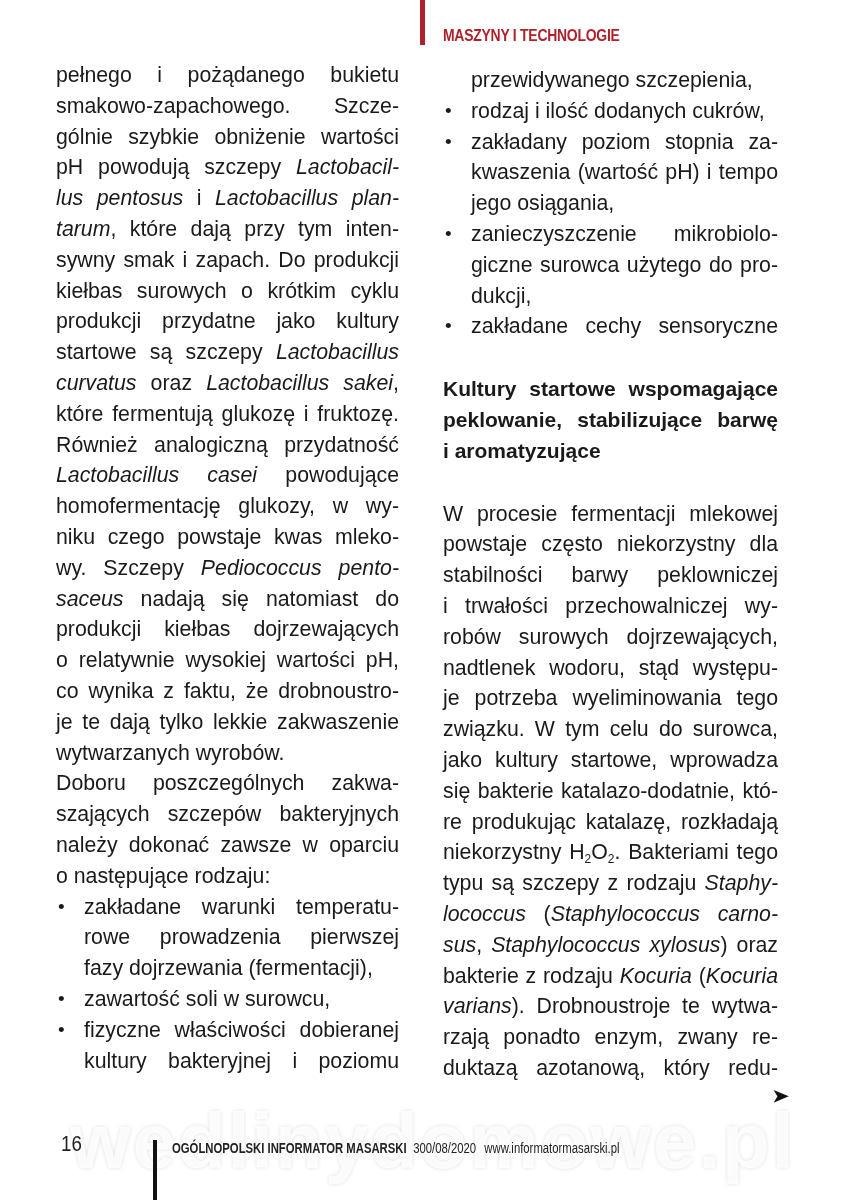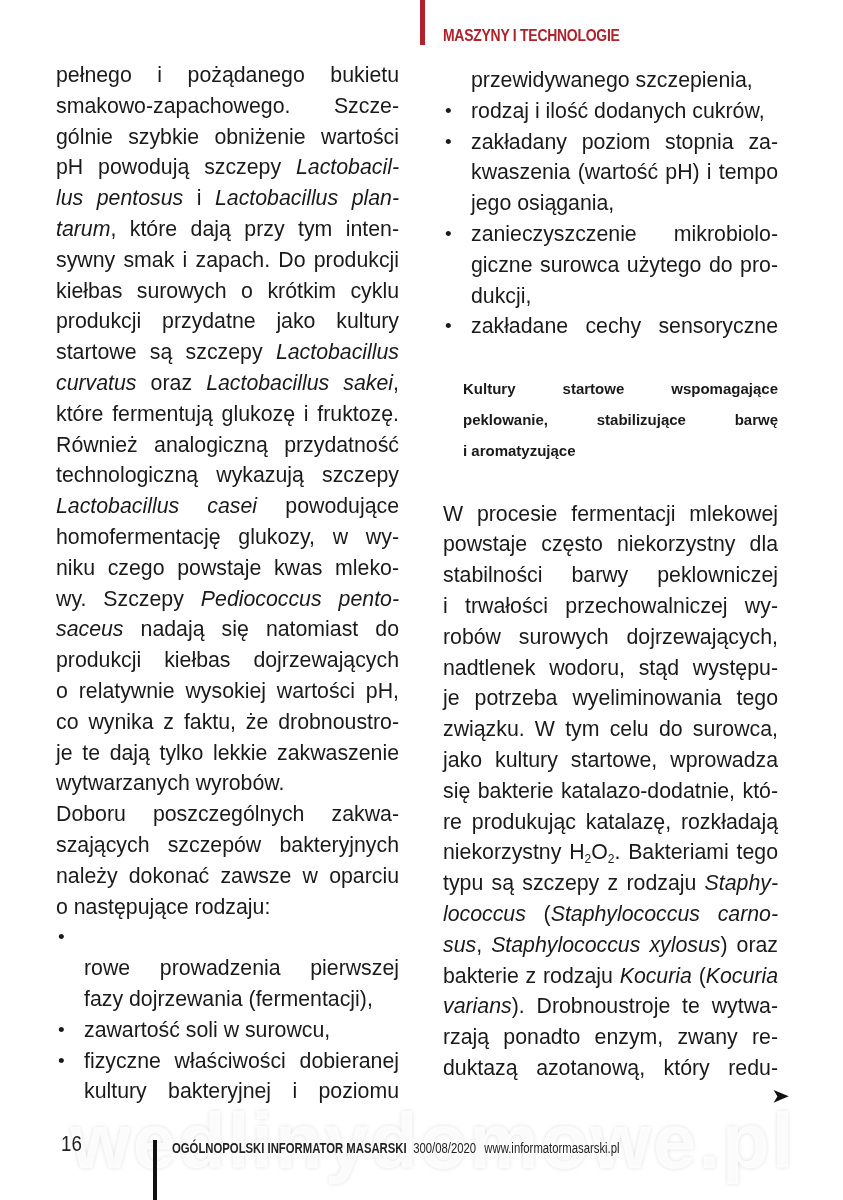--- a/index.html
+++ b/index.html
@@ -13,21 +13,21 @@
   .col-left { left: 56px; width: 343px; }
   .col-right { left: 443px; width: 335px; top: 65px; }
 
   .line { display: block; white-space: nowrap; text-align: justify; text-align-last: justify; height: 30.8px; }
   .line.last { text-align-last: left; }
   i { }
 
   .bullet-line { position: relative; padding-left: 28px; }
   .bullet { position: absolute; left: 2px; top: 0; font-size: 19px; }
 
-  .heading { font-weight: bold; font-size: 15px; line-height: 30.8px; margin-left: 20px; }
+  .heading { font-weight: bold; font-size: 21px; line-height: 30.8px; }
   .gap-md { height: 32px; }
 
   sub { font-size: 12px; vertical-align: -4px; line-height: 0; }
 
   .continue-arrow { position: absolute; left: 773px; top: 1085px; font-size: 18px; font-weight: bold; color: #111; transform: scaleX(1.1); }
 
   .watermark { position: absolute; left: 70px; top: 1096px; font-family: "Liberation Sans", sans-serif; font-weight: bold; font-size: 78px; letter-spacing: 2px; color: rgba(255,255,255,0.85); text-shadow: 0 0 4px rgba(0,0,0,0.12); white-space: nowrap; pointer-events: none; }
 
   .page-number { position: absolute; left: 61px; top: 1131px; font-size: 22px; color: #222; transform: scaleX(0.85); transform-origin: left center; }
   .footer-bar { position: absolute; left: 153px; top: 1140px; width: 4px; height: 60px; background: #111; }
@@ -49,39 +49,38 @@
   <span class="line"><span>pH powodują szczepy </span><i>Lactobacil-</i></span>
   <span class="line"><i>lus pentosus</i><span> i </span><i>Lactobacillus plan-</i></span>
   <span class="line"><i>tarum</i><span>, które dają przy tym inten-</span></span>
   <span class="line">sywny smak i zapach. Do produkcji</span>
   <span class="line">kiełbas surowych o krótkim cyklu</span>
   <span class="line">produkcji przydatne jako kultury</span>
   <span class="line"><span>startowe są szczepy </span><i>Lactobacillus</i></span>
   <span class="line"><i>curvatus</i><span> oraz </span><i>Lactobacillus sakei</i><span>,</span></span>
   <span class="line">które fermentują glukozę i fruktozę.</span>
   <span class="line">Również analogiczną przydatność</span>
-  <span class="line">technologiczną wykazują szczepy</span>
   <span class="line"><i>Lactobacillus casei</i><span> powodujące</span></span>
   <span class="line">homofermentację glukozy, w wy-</span>
   <span class="line">niku czego powstaje kwas mleko-</span>
   <span class="line"><span>wy. Szczepy </span><i>Pediococcus pento-</i></span>
   <span class="line"><i>saceus</i><span> nadają się natomiast do</span></span>
   <span class="line">produkcji kiełbas dojrzewających</span>
   <span class="line">o relatywnie wysokiej wartości pH,</span>
   <span class="line">co wynika z faktu, że drobnoustro-</span>
   <span class="line">je te dają tylko lekkie zakwaszenie</span>
   <span class="line last">wytwarzanych wyrobów.</span>
   <span class="line">Doboru poszczególnych zakwa-</span>
   <span class="line">szających szczepów bakteryjnych</span>
   <span class="line">należy dokonać zawsze w oparciu</span>
   <span class="line last">o następujące rodzaju:</span>
 
   <div>
     <div>
-      <span class="line bullet-line"><span class="bullet">•</span></span>
+      <span class="line bullet-line"><span class="bullet">•</span><span>zakładane warunki temperatu-</span></span>
       <span class="line bullet-line"><span>rowe prowadzenia pierwszej</span></span>
       <span class="line bullet-line last"><span>fazy dojrzewania (fermentacji),</span></span>
     </div>
     <div>
       <span class="line bullet-line last"><span class="bullet">•</span><span>zawartość soli w surowcu,</span></span>
     </div>
     <div>
       <span class="line bullet-line"><span class="bullet">•</span><span>fizyczne właściwości dobieranej</span></span>
       <span class="line bullet-line"><span>kultury bakteryjnej i poziomu</span></span>
     </div>

